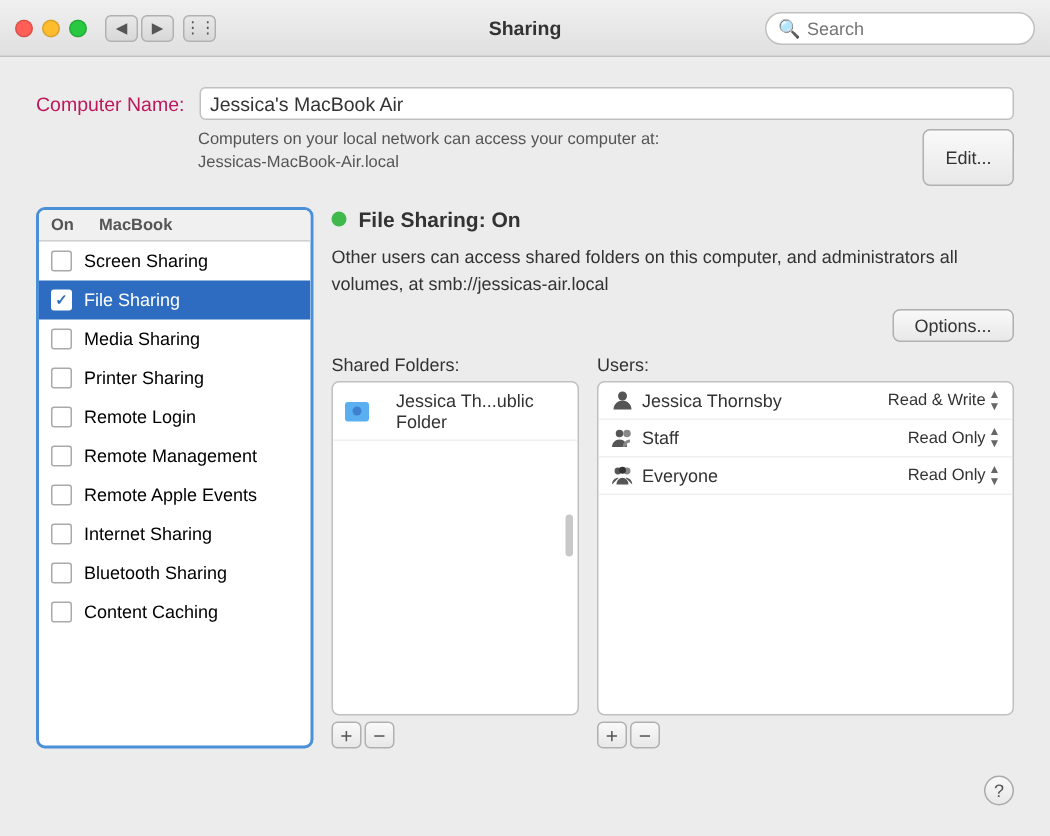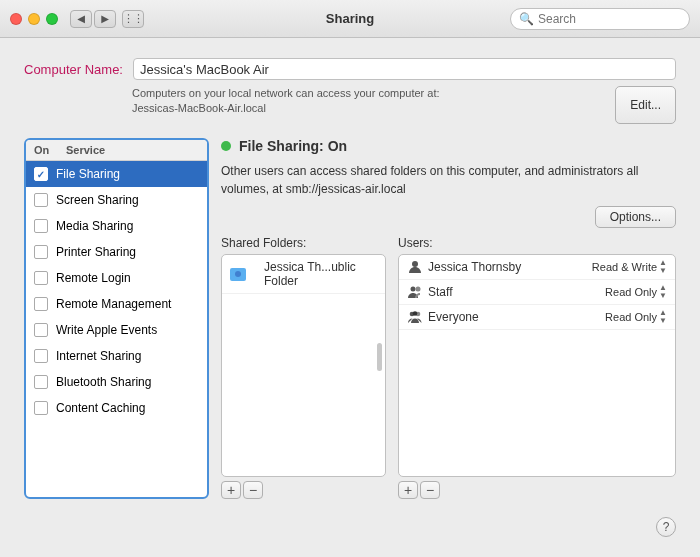--- a/index.html
+++ b/index.html
@@ -519,57 +519,57 @@
       <div class="address-text">Jessicas-MacBook-Air.local</div>
     </div>
     <button class="edit-btn">Edit...</button>
   </div>
 
   <div class="main-panel">
 
     <div class="services-panel">
       <div class="services-header">
         <div class="col-on">On</div>
-        <div class="col-service">Service</div>
+        <div class="col-service">MacBook</div>
       </div>
       <div class="services-list">
+
+        <div class="service-item">
+          <div class="service-checkbox"></div>
+          <span class="service-name">Screen Sharing</span>
+        </div>
 
         <div class="service-item selected">
           <div class="service-checkbox checked"></div>
           <span class="service-name">File Sharing</span>
         </div>
 
         <div class="service-item">
           <div class="service-checkbox"></div>
-          <span class="service-name">Screen Sharing</span>
-        </div>
-
-        <div class="service-item">
-          <div class="service-checkbox"></div>
           <span class="service-name">Media Sharing</span>
         </div>
 
         <div class="service-item">
           <div class="service-checkbox"></div>
           <span class="service-name">Printer Sharing</span>
         </div>
 
         <div class="service-item">
           <div class="service-checkbox"></div>
           <span class="service-name">Remote Login</span>
         </div>
 
         <div class="service-item">
           <div class="service-checkbox"></div>
           <span class="service-name">Remote Management</span>
         </div>
 
         <div class="service-item">
           <div class="service-checkbox"></div>
-          <span class="service-name">Write Apple Events</span>
+          <span class="service-name">Remote Apple Events</span>
         </div>
 
         <div class="service-item">
           <div class="service-checkbox"></div>
           <span class="service-name">Internet Sharing</span>
         </div>
 
         <div class="service-item">
           <div class="service-checkbox"></div>
           <span class="service-name">Bluetooth Sharing</span>

